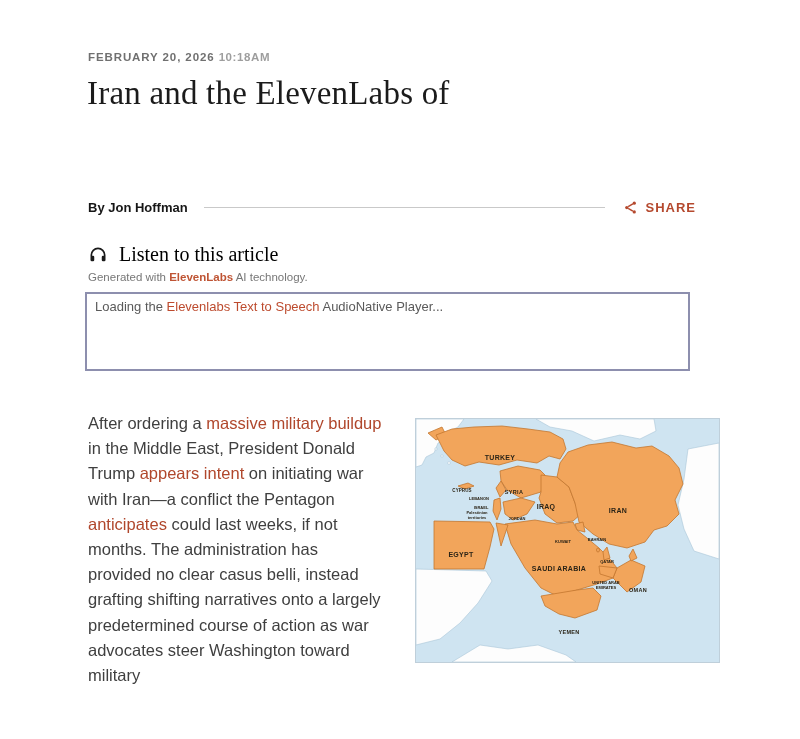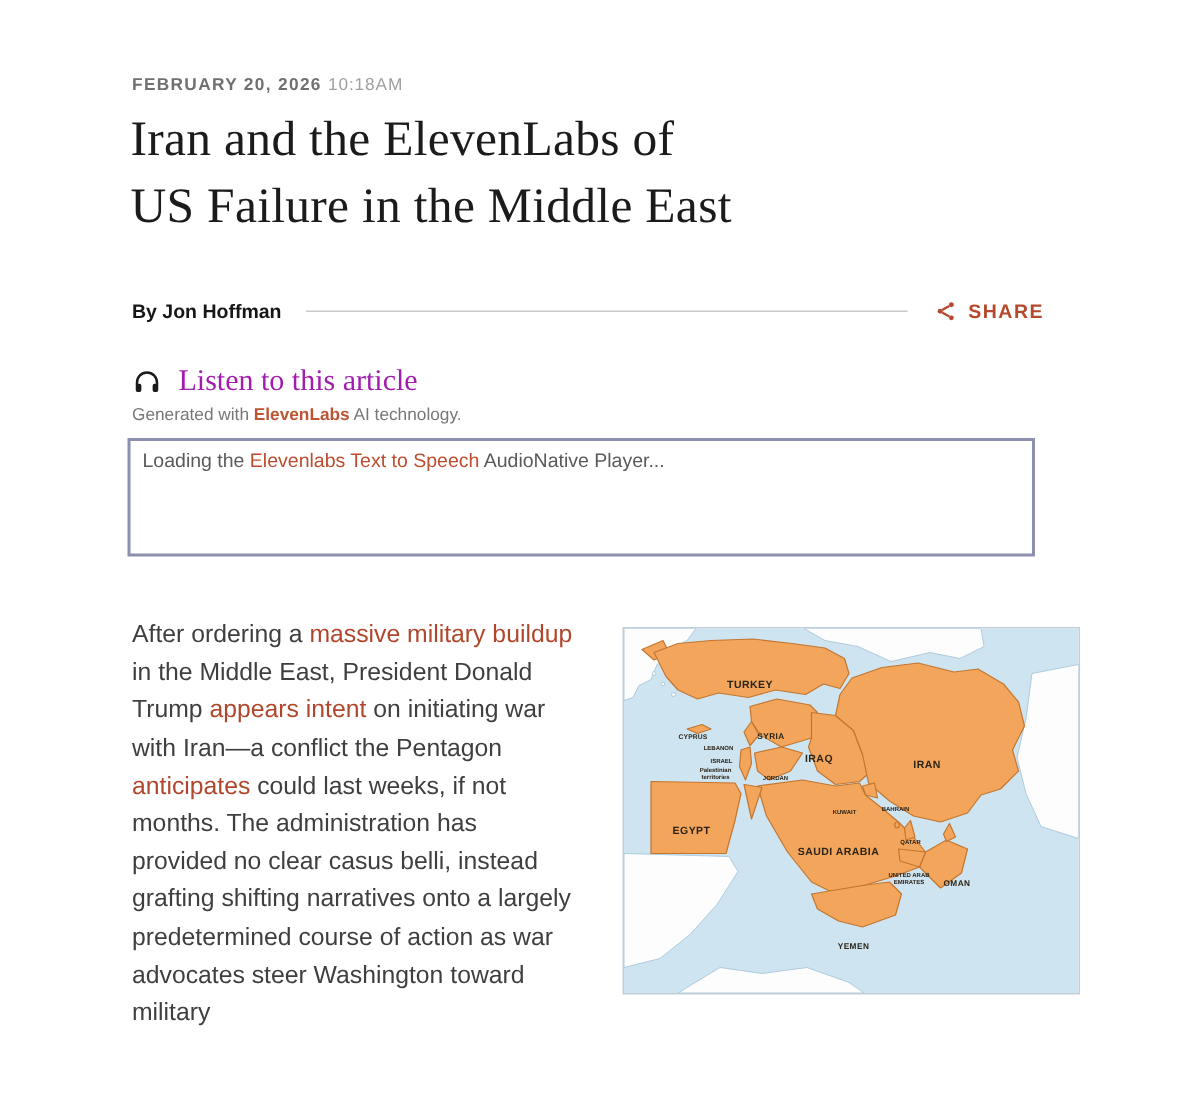--- a/index.html
+++ b/index.html
@@ -2,38 +2,38 @@
 <html><head>
 <meta charset="utf-8">
 <style>
   html,body{margin:0;padding:0;background:#ffffff;}
   #page{position:relative;width:800px;height:739px;background:#ffffff;overflow:hidden;
         font-family:"Liberation Sans",sans-serif;}
 
   
   .dateline{position:absolute;left:88px;top:51px;font-size:11.5px;font-weight:700;
             letter-spacing:.9px;color:#707070;}
-  .dateline .time{font-weight:400;color:#9e9e9e;letter-spacing:.6px;}
+  .dateline .time{font-weight:700;color:#9e9e9e;letter-spacing:.6px;}
 
   
   .title{position:absolute;left:87px;top:71px;width:560px;
          font-family:"Liberation Serif",serif;font-weight:500;
          font-size:33px;line-height:45px;color:#1b1b1b;letter-spacing:.2px;}
 
   
   .byline-row{position:absolute;left:88px;top:197px;width:608px;height:20px;
               display:flex;align-items:center;}
   .byline{font-size:13px;font-weight:700;color:#161616;white-space:nowrap;}
   .rule{flex:1;height:1px;background:#c9c9c9;margin:0 18px 0 16px;}
   .share-btn{display:flex;align-items:center;gap:7px;color:#b5492e;cursor:pointer;}
   .share-btn .share-label{font-size:13px;font-weight:700;letter-spacing:1px;}
 
   
   .listen-row{position:absolute;left:88px;top:243px;display:flex;align-items:center;gap:11px;}
-  .listen-title{font-family:"Liberation Serif",serif;font-size:20px;color:#a21caf;}
+  .listen-title{font-family:"Liberation Serif",serif;font-size:20px;color:#000000;}
   .listen-credit{position:absolute;left:88px;top:271px;font-size:11.5px;color:#777;}
   .listen-credit .seg-link{color:#bf5434;font-weight:700;}
 
   
   .player-box{position:absolute;left:85px;top:292px;width:605px;height:79px;
               border:2px solid #8d8fae;background:#fff;
               font-size:13px;color:#5a5a5a;padding:5px 8px;box-sizing:border-box;}
   .player-box .seg-link{color:#bd4b2e;font-weight:400;}
 
   
@@ -59,21 +59,20 @@
 
 <div id="page">
 
   <div class="dateline">
     <span>FEBRUARY 20, 2026</span>
     <span class="time">10:18AM</span>
   </div>
 
   <h1 class="title" style="margin:0;">
     <span>Iran and the ElevenLabs of</span><br>
-    <span>US Failure in the Middle East</span>
   </h1>
 
   <div class="byline-row">
     <span class="byline">By Jon Hoffman</span>
     <span class="rule"></span>
     <span class="share-btn">
       <span style="display:flex;">
         <svg width="15" height="15" viewBox="0 0 24 24" fill="none" stroke="#b5492e" stroke-width="2.4">
           <circle cx="18" cy="5" r="2.6" fill="#b5492e" stroke="none"></circle>
           <circle cx="6" cy="12" r="2.6" fill="#b5492e" stroke="none"></circle>

